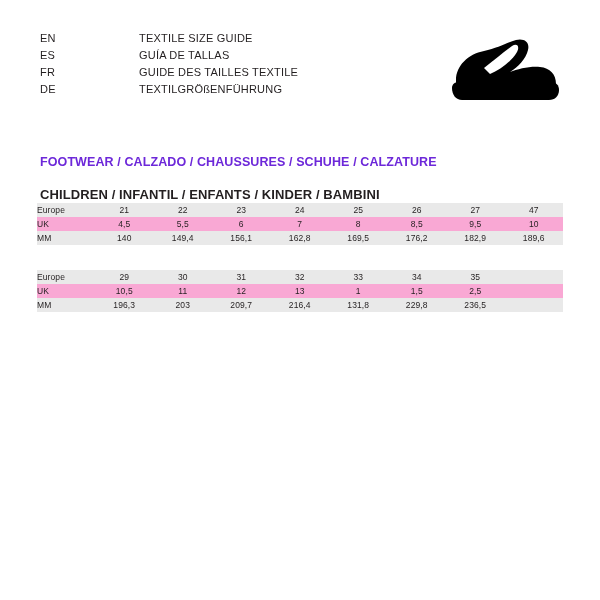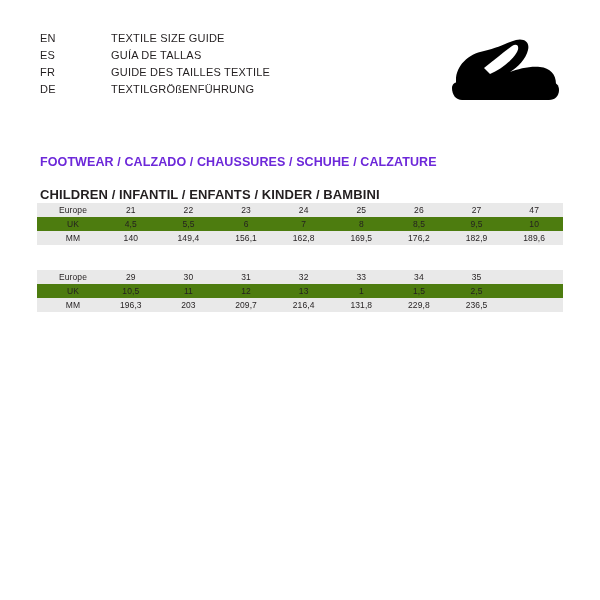--- a/index.html
+++ b/index.html
@@ -36,20 +36,21 @@
     letter-spacing: 0.2px;
     color: #231f20;
     gap: 36px;
   }
   .lang-code {
     width: 35px;
     flex: 0 0 35px;
   }
   .lang-label {
     flex: 1 1 auto;
+    margin-left: 28px;
   }
 
   
   .logo {
     position: absolute;
     right: 40px;
     top: 38px;
     width: 110px;
     height: 68px;
   }
@@ -95,29 +96,28 @@
   .size-table td {
     height: 14px;
     padding: 0;
     text-align: center;
     color: #231f20;
     font-size: 8.5px;
     letter-spacing: 0.1px;
     vertical-align: middle;
   }
   .size-table td.row-head {
-    text-align: center;
-    padding-left: 7px;
+    text-align: left;
     width: 58px;
   }
   .size-table tr.shade td {
     background: #e9e9e9;
   }
   .size-table tr.plain td {
-    background: #4d7c0f;
+    background: #f9a8d4;
   }
 </style>
 </head>
 <body>
 
 <div class="page">
 
   <div class="lang-block">
     <div class="lang-row">
       <span class="lang-code">EN</span>

